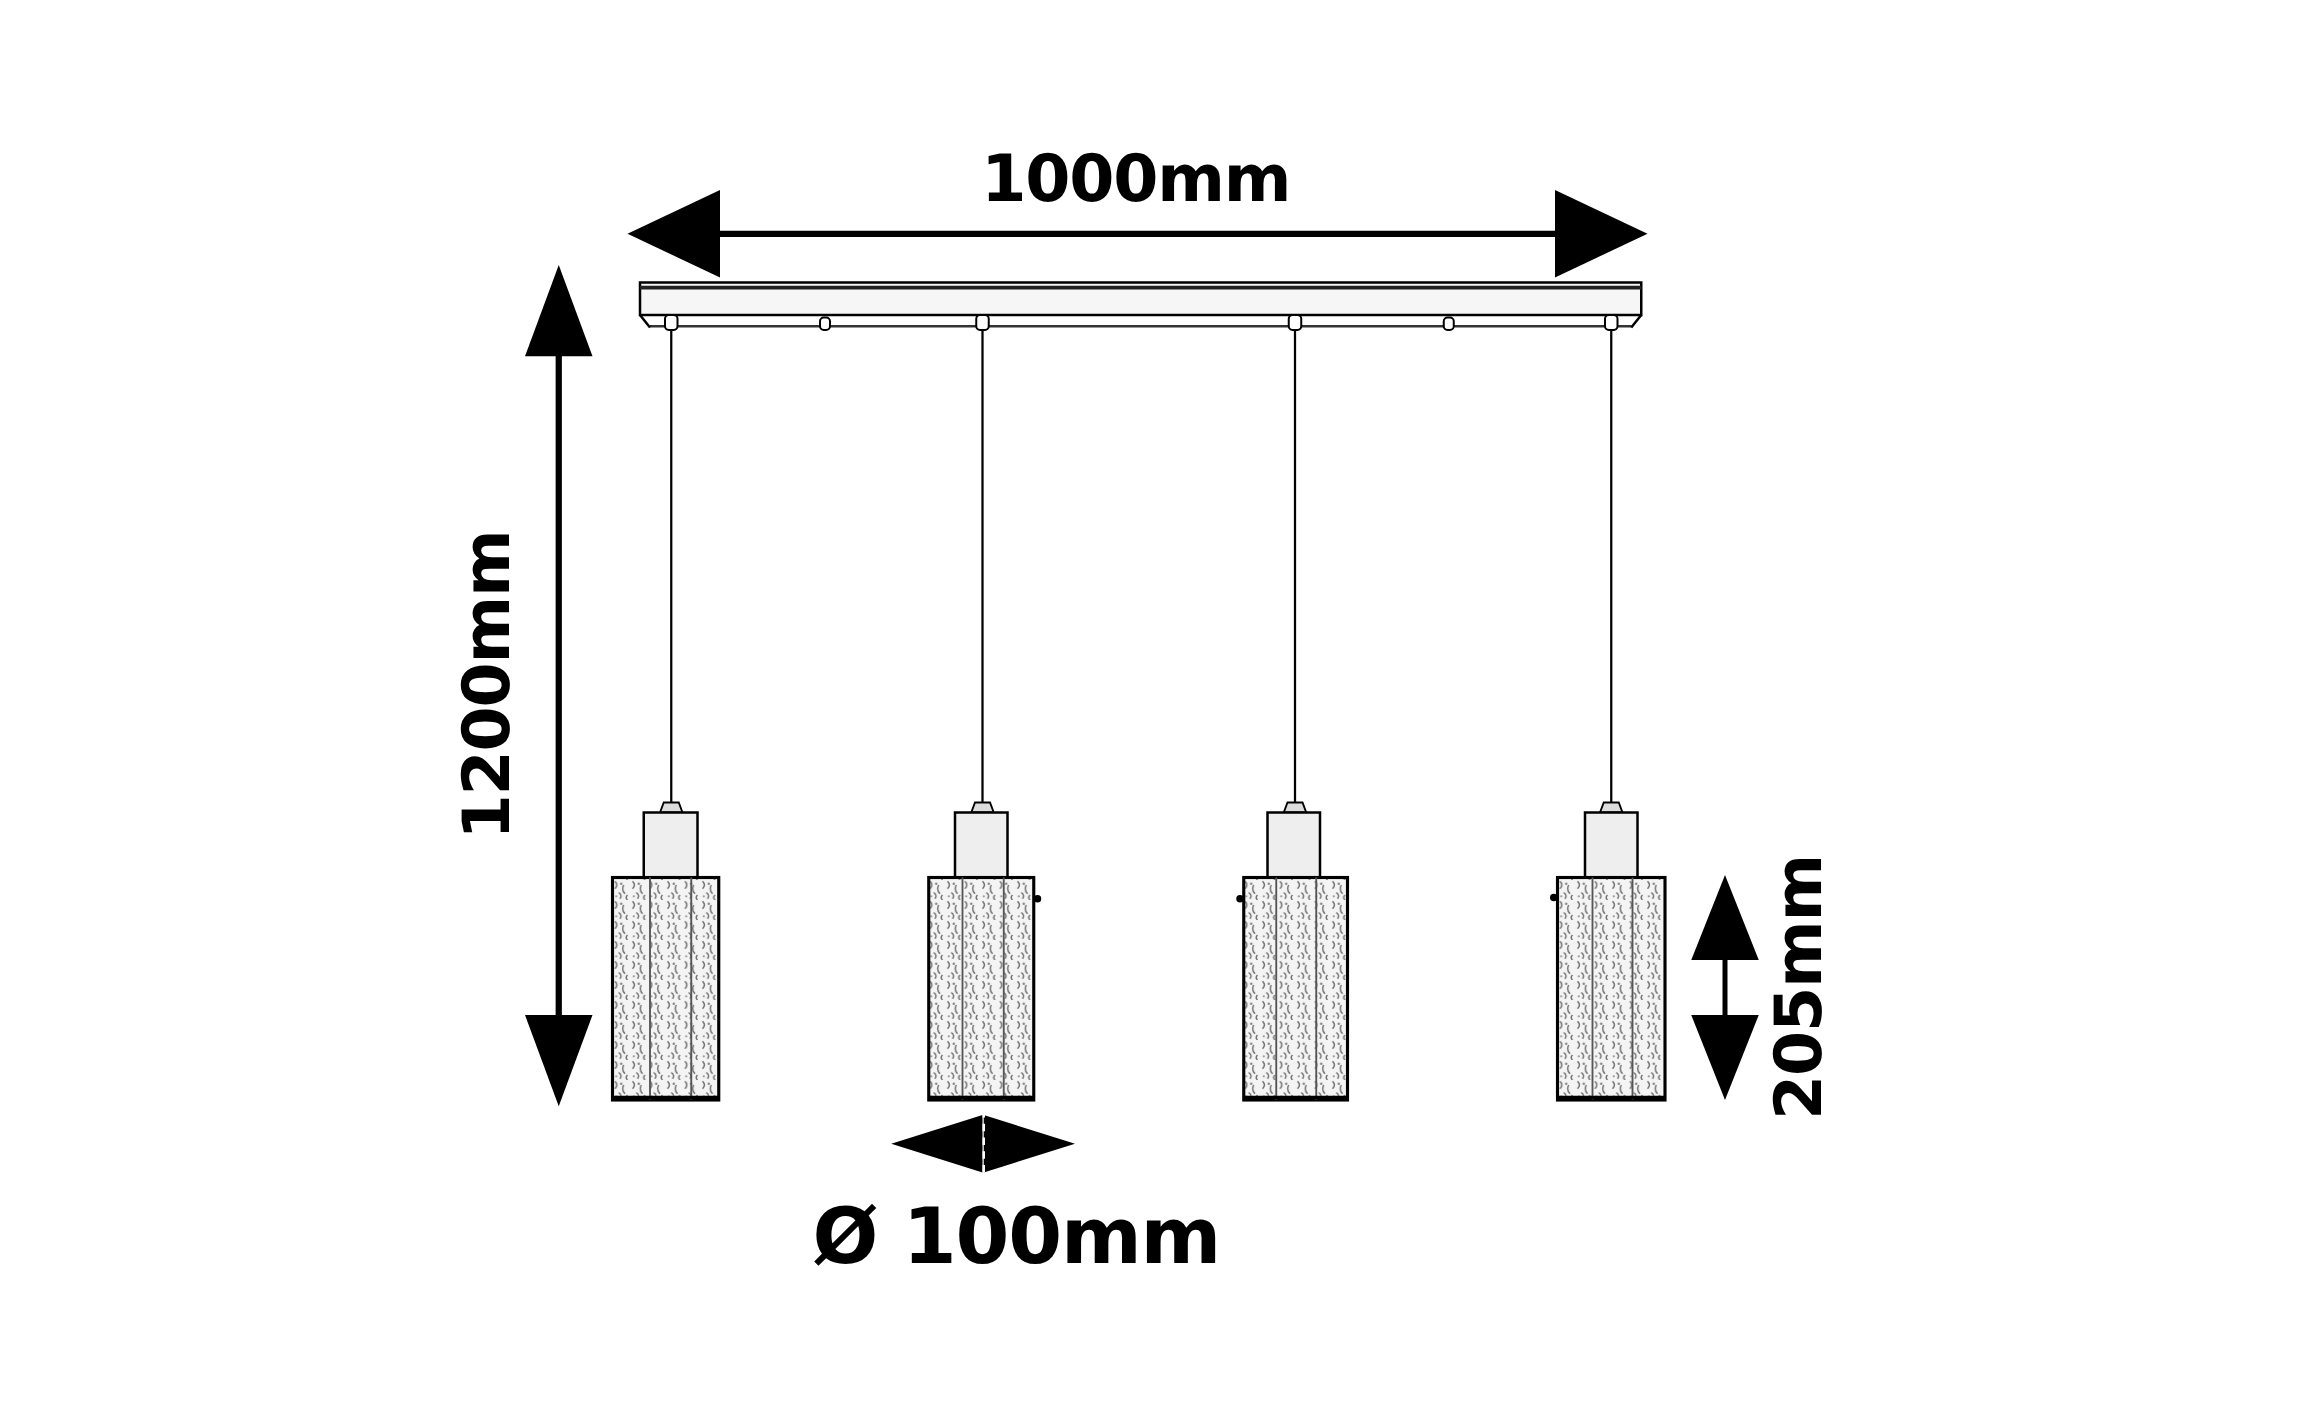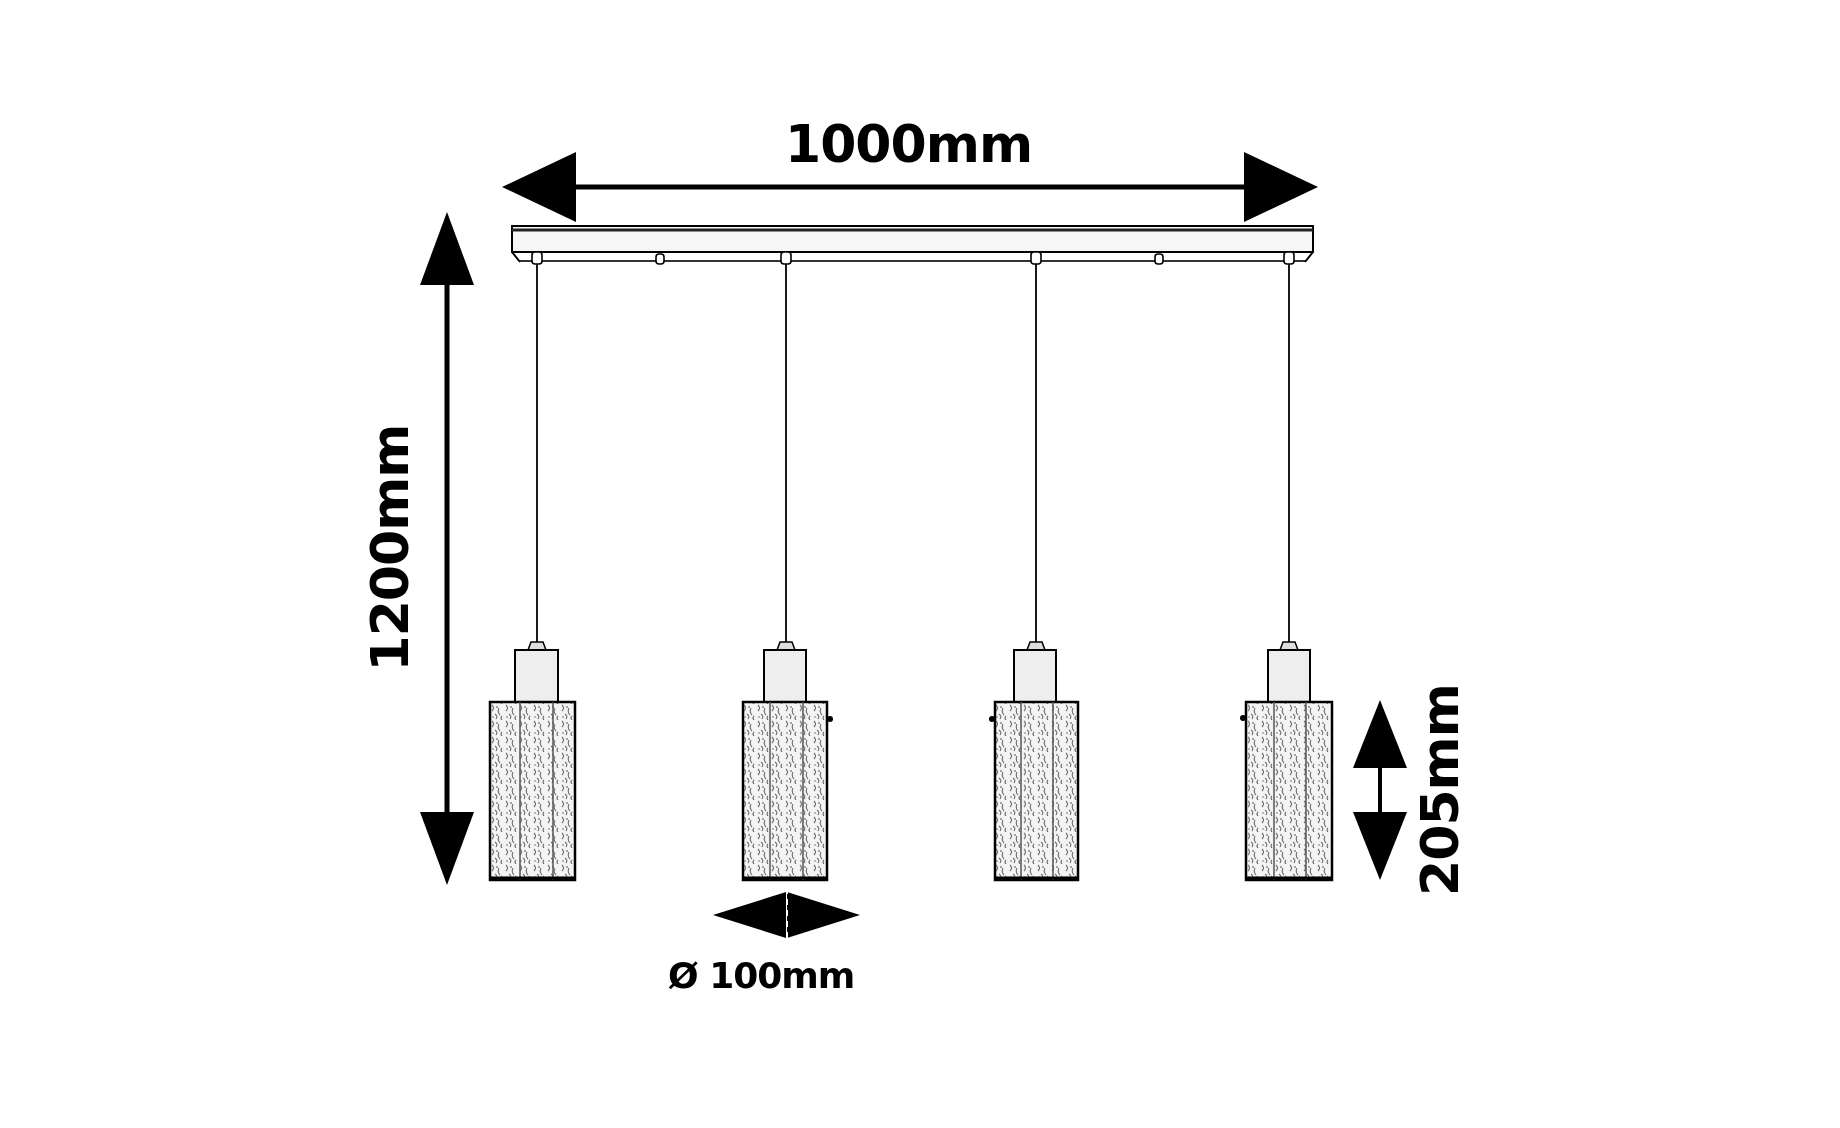--- a/index.html
+++ b/index.html
@@ -4,21 +4,21 @@
 <style>
   html, body { margin: 0; padding: 0; background: #ffffff; }
   body { width: 1840px; height: 1128px; position: relative; overflow: hidden;
          font-family: "DejaVu Sans", "Liberation Sans", sans-serif; color: #000; }
   .stage { position: absolute; left: 0; top: 0; width: 1669px; height: 1128px; }
   svg.drawing { position: absolute; left: 0; top: 0; }
   .label { position: absolute; font-weight: bold; color: #000; white-space: nowrap; line-height: 1; letter-spacing: -1px; }
   .label-width { left: 785px; top: 118px; font-size: 52px; }
   .label-height { left: 390px; top: 548px; font-size: 52px; transform: translate(-50%, -50%) rotate(-90deg); }
   .label-shade { left: 1440px; top: 790px; font-size: 52px; transform: translate(-50%, -50%) rotate(-90deg); }
-  .label-diam { left: 668px; top: 958px; font-size: 36px; }
+  .label-diam { left: 650px; top: 958px; font-size: 62px; }
 </style>
 </head>
 <body>
 
 <div class="stage">
   <svg class="drawing" width="1840" height="1128" viewBox="0 0 1840 1128">
     <defs>
       <pattern id="glassTex" width="14" height="16" patternUnits="userSpaceOnUse">
         <rect width="14" height="16" fill="#f4f4f4"></rect>
         <path d="M2 1 q3 3 0 6 M9 4 q-2 4 1 7 M5 10 q3 2 1 5 M12 12 q-2 2 0 4" stroke="#6a6a6a" stroke-width="1.1" fill="none"></path>

